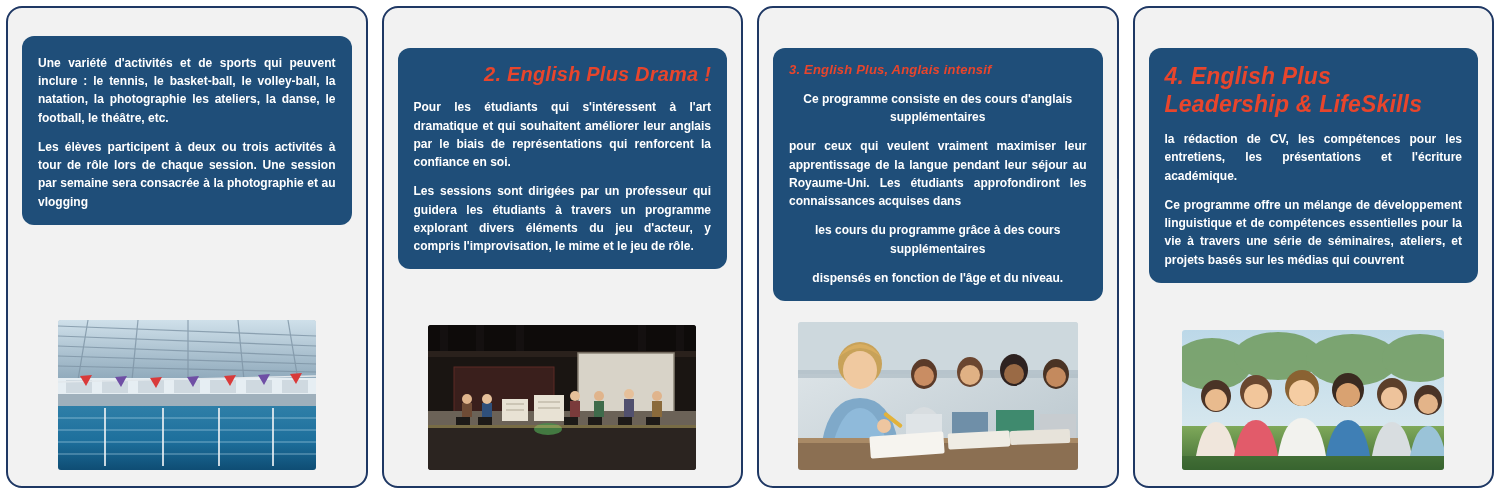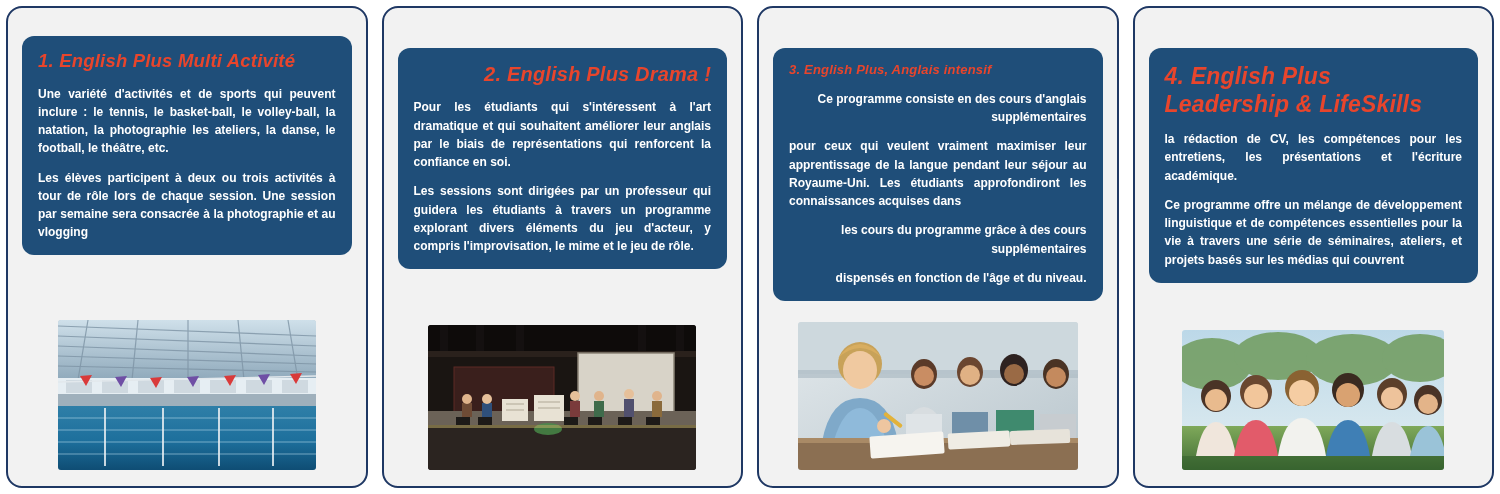--- a/index.html
+++ b/index.html
@@ -66,21 +66,21 @@
   .para {
     font-size: 12px;
     font-weight: bold;
     line-height: 1.52;
     text-align: justify;
     margin: 4px 0 11px 0;
     color: #ffffff;
     hyphens: none;
   }
   .para:last-child { margin-bottom: 0; }
-  .para.nojust { text-align: right; }
+  .para.nojust { text-align: center; }
 
   .photo {
     margin-top: auto;
     margin-bottom: 2px;
     border-radius: 3px;
     overflow: hidden;
     position: relative;
   }
   .photo-1 { width: 258px; height: 150px; }
   .photo-2 { width: 268px; height: 145px; }
@@ -89,21 +89,20 @@
 
   .photo svg { display: block; width: 100%; height: 100%; }
 </style>
 </head>
 <body>
 
 <div class="board">
 
   <div class="card card-1">
     <div class="textbox">
-      <h2 class="card-title">1.  English Plus Multi Activité</h2>
       <p class="para">Une variété d'activités et de sports qui peuvent inclure : le tennis, le basket-ball, le volley-ball, la natation, la photographie les ateliers, la danse, le football, le théâtre, etc.</p>
       <p class="para">  Les élèves participent à deux ou trois activités à tour de rôle lors de chaque session. Une session par semaine sera consacrée à la photographie et au vlogging</p>
     </div>
     <div class="photo photo-1">
       <svg viewBox="0 0 258 150" preserveAspectRatio="none" aria-hidden="true">
         <defs>
           <linearGradient id="g1roof" x1="0" y1="0" x2="0" y2="1">
             <stop offset="0%" stop-color="#cfe0ea"></stop>
             <stop offset="100%" stop-color="#8fa9bb"></stop>
           </linearGradient>

